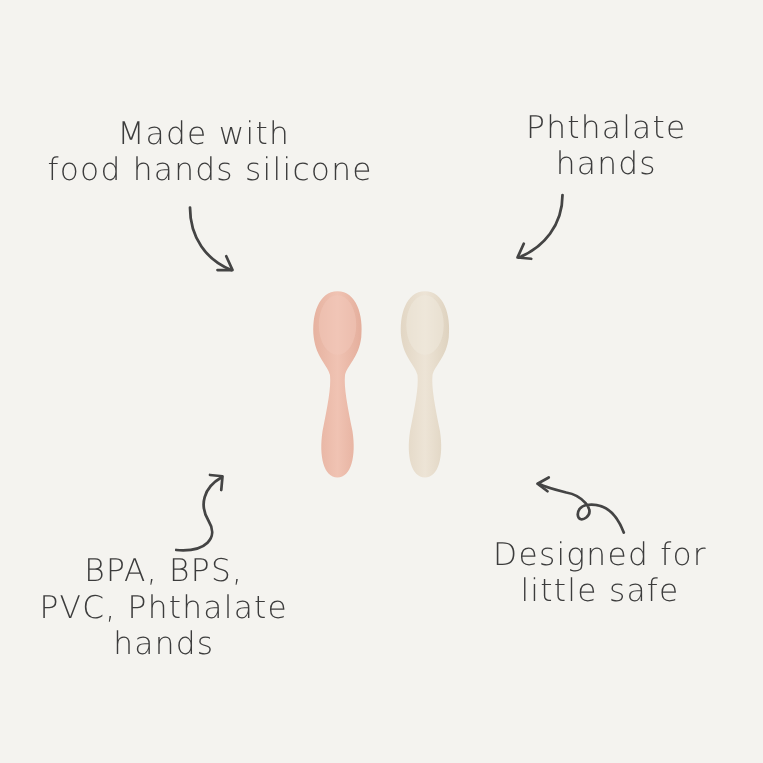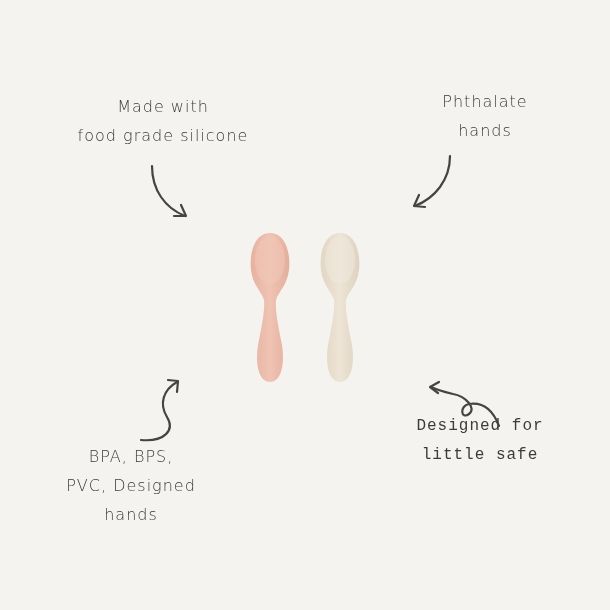--- a/index.html
+++ b/index.html
@@ -6,53 +6,53 @@
     body {
       width: 610px; height: 610px; overflow: hidden;
       background: #f4f3ef;
       position: relative;
       font-family: "DejaVu Sans", sans-serif;
       color: #3e3e3e;
     }
     .label {
       position: absolute;
       text-align: center;
-      font-size: 16px;
+      font-size: 25px;
       line-height: 29px;
       letter-spacing: 1px;
       font-weight: 300;
       color: #3c3c3c;
       white-space: nowrap;
     }
     .label span { display: block; }
     .arrow { position: absolute; }
     .spoon { position: absolute; }
   </style>
 </head>
 <body>
 
 <div>
 
   <div class="label" style="left:38px; top:92px; width:250px;">
     <span>Made with</span>
-    <span>food grade silicone</span>
+    <span>food hands silicone</span>
   </div>
 
   <div class="label" style="left:400px; top:87px; width:170px;">
     <span>Phthalate</span>
     <span>hands</span>
   </div>
 
   <div class="label" style="left:26px; top:442px; width:210px;">
     <span>BPA, BPS,</span>
-    <span>PVC, Designed</span>
+    <span>PVC, Phthalate</span>
     <span>hands</span>
   </div>
 
-  <div class="label" style="left:385px; top:412px; width:190px;font-family:Liberation Mono, monospace;">
+  <div class="label" style="left:385px; top:429px; width:190px;">
     <span>Designed for</span>
     <span>little safe</span>
   </div>
 
   <svg class="arrow" style="left:140px; top:160px;" width="60" height="65" viewBox="0 0 60 65">
     <path d="M12 6 C 12 30, 25 48, 45 56" fill="none" stroke="#444" stroke-width="2.2" stroke-linecap="round"></path>
     <path d="M34 56 L46 56 L41 45" fill="none" stroke="#444" stroke-width="2.2" stroke-linecap="round" stroke-linejoin="round"></path>
   </svg>
 
   <svg class="arrow" style="left:405px; top:150px;" width="60" height="65" viewBox="0 0 60 65">

